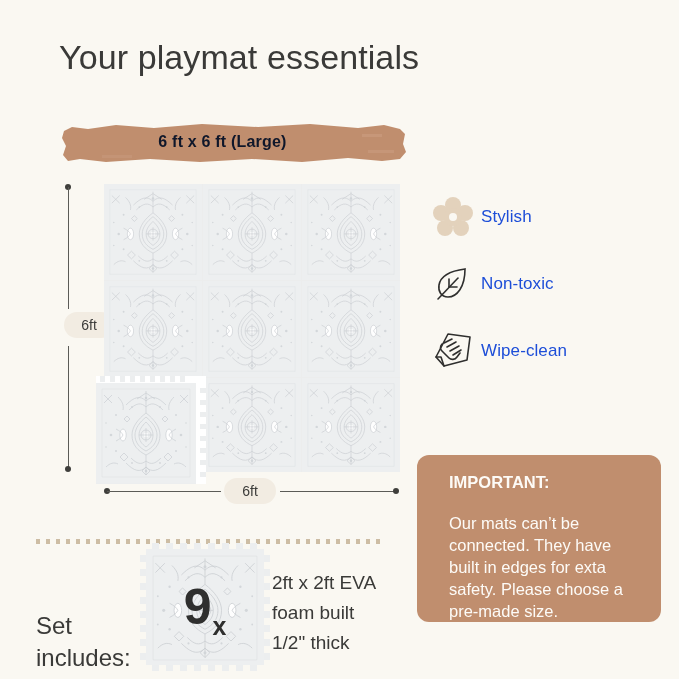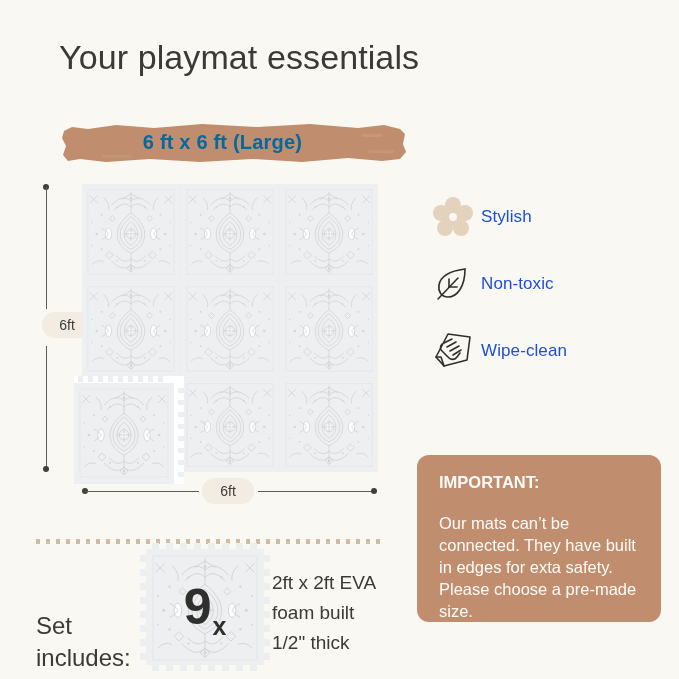--- a/index.html
+++ b/index.html
@@ -20,26 +20,26 @@
 
   
   .brush-tag {
     position: absolute; left: 62px; top: 122px;
     width: 345px; height: 42px;
   }
   .brush-tag svg { position: absolute; inset: 0; width: 100%; height: 100%; }
   .brush-tag-label {
     position: absolute; inset: 0;
     display: flex; align-items: center; justify-content: center;
-    font-size: 20px; font-weight: bold; color: #0369a1;
+    font-size: 16px; font-weight: bold; color: #0f172a;
     letter-spacing: 0.2px; padding-bottom: 2px; padding-right: 24px;
   }
 
   
-  .mat-area { position: absolute; left: 18px; top: 176px; width: 382px; height: 330px; }
+  .mat-area { position: absolute; left: 40px; top: 176px; width: 382px; height: 330px; }
 
   .mat-grid {
     position: absolute; left: 64px; top: 8px;
     width: 296px; height: 288px;
     background: #eceded;
   }
   .tile {
     position: absolute;
     background: #eceeef;
     overflow: hidden;
@@ -85,21 +85,21 @@
   .feature-label {
     font-size: 17px; color: #1d4ed8; letter-spacing: 0.1px; white-space: nowrap;
   }
 
   
   .important-box {
     position: absolute; left: 417px; top: 455px;
     width: 244px; height: 167px;
     background: #c08e6e;
     border-radius: 12px;
-    padding: 16px 18px 10px 22px;
+    padding: 16px 18px 10px 32px;
     color: #fdfbf7;
   }
   .important-title { font-size: 16.5px; font-weight: bold; line-height: 22px; }
   .important-body { font-size: 16.5px; line-height: 22px; margin-top: 19px; }
 
   
   .divider {
     position: absolute; left: 36px; top: 530px; width: 350px; height: 5px;
   }
 

